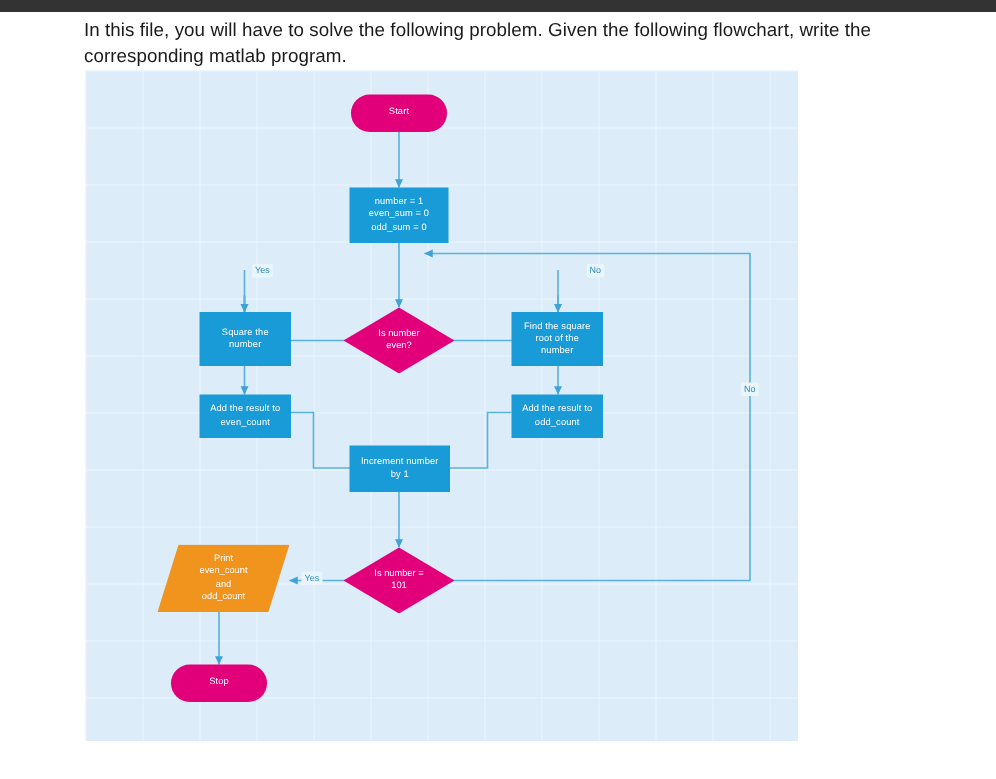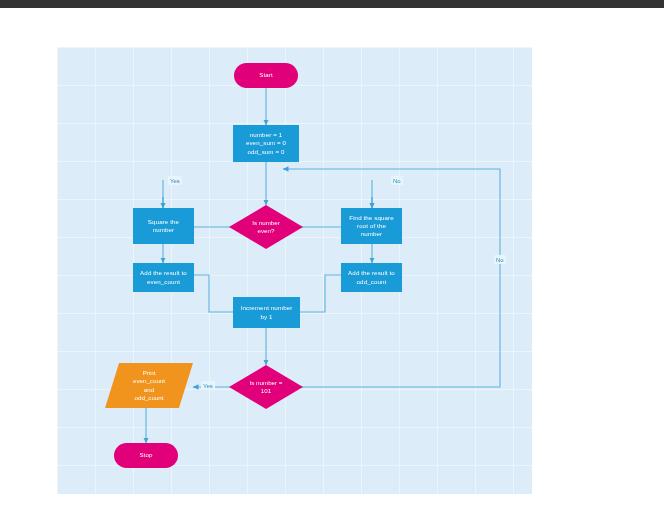--- a/index.html
+++ b/index.html
@@ -122,20 +122,21 @@
     white-space: nowrap;
   }
 </style>
 </head>
 <body>
 
 <div id="page">
 
   <div class="topbar"></div>
 
+  <div class="prompt">In this file, you will have to solve the following problem. Given the following flowchart, write the corresponding matlab program.</div>
 
   <div class="canvas">
     <div class="grid"></div>
 
     <svg class="svglayer" viewBox="0 0 475 447" xmlns="http://www.w3.org/2000/svg">
       <defs>
         <marker id="arr" markerWidth="6" markerHeight="6" refX="5" refY="3" orient="auto" markerUnits="strokeWidth">
           <path d="M0,0.6 L5.2,3 L0,5.4 z" fill="#3fa3d8"></path>
         </marker>
       </defs>

